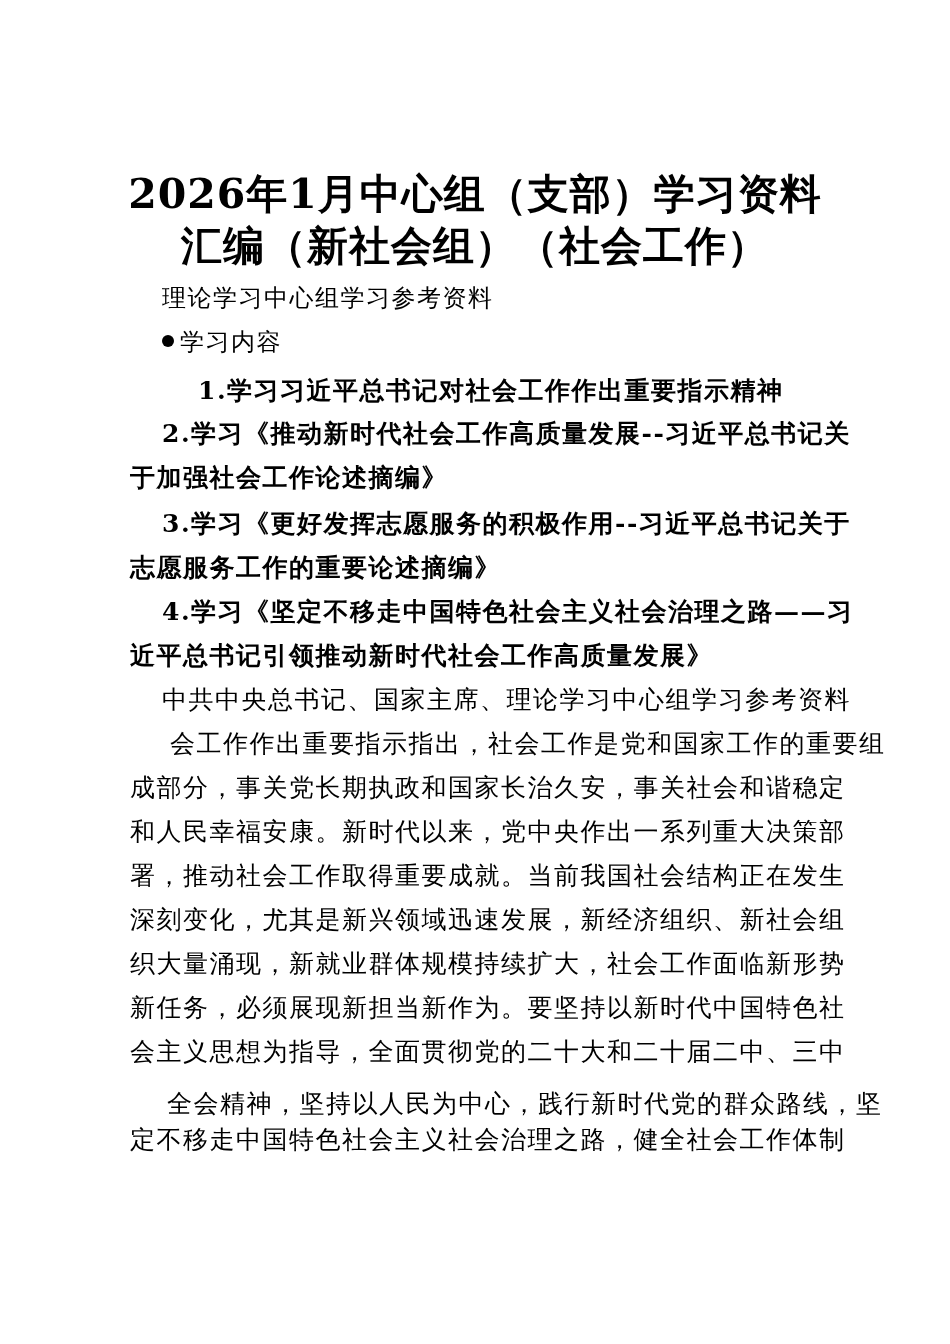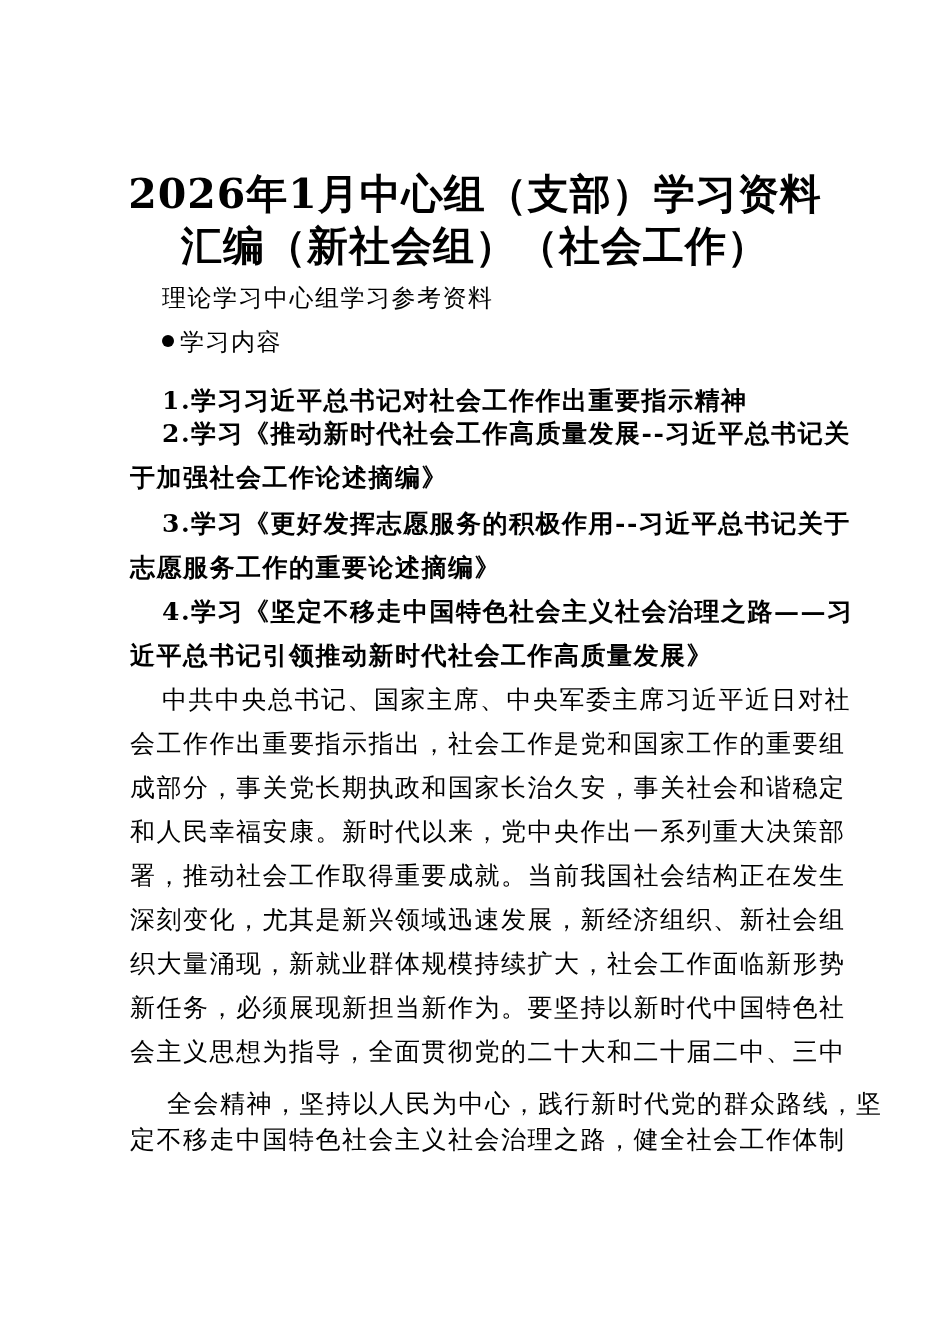--- a/index.html
+++ b/index.html
@@ -19,33 +19,33 @@
 
   <div class="title" style="top:170px;">2026年1月中心组（支部）学习资料</div>
   <div class="title" style="top:222px;">汇编（新社会组）（社会工作）</div>
 
   <div class="line indent light" style="top:283px; font-size:24px;">理论学习中心组学习参考资料</div>
 
   <div class="line indent light" style="top:327px; font-size:24px;">
     <span class="bullet"></span><span>学习内容</span>
   </div>
 
-  <div class="line indent bold" style="top:386px;">1.学习习近平总书记对社会工作作出重要指示精神</div>
+  <div class="line indent bold" style="top:376px;margin-left:36px;">1.学习习近平总书记对社会工作作出重要指示精神</div>
 
   <div class="line indent bold" style="top:419px;">2.学习《推动新时代社会工作高质量发展--习近平总书记关</div>
   <div class="line bold" style="top:463px;">于加强社会工作论述摘编》</div>
 
   <div class="line indent bold" style="top:509px;">3.学习《更好发挥志愿服务的积极作用--习近平总书记关于</div>
   <div class="line bold" style="top:553px;">志愿服务工作的重要论述摘编》</div>
 
   <div class="line indent bold" style="top:597px;">4.学习《坚定不移走中国特色社会主义社会治理之路——习</div>
   <div class="line bold" style="top:641px;">近平总书记引领推动新时代社会工作高质量发展》</div>
 
-  <div class="line indent light" style="top:685px;">中共中央总书记、国家主席、中央军委主席习近平近日对社</div>
-  <div class="line light" style="top:729px;">会工作作出重要指示指出，社会工作是党和国家工作的重要组</div>
+  <div class="line indent light" style="top:685px;">中共中央总书记、国家主席、理论学习中心组学习参考资料</div>
+  <div class="line light" style="top:729px;margin-left:40px;">会工作作出重要指示指出，社会工作是党和国家工作的重要组</div>
   <div class="line light" style="top:773px;">成部分，事关党长期执政和国家长治久安，事关社会和谐稳定</div>
   <div class="line light" style="top:817px;">和人民幸福安康。新时代以来，党中央作出一系列重大决策部</div>
   <div class="line light" style="top:861px;">署，推动社会工作取得重要成就。当前我国社会结构正在发生</div>
   <div class="line light" style="top:905px;">深刻变化，尤其是新兴领域迅速发展，新经济组织、新社会组</div>
   <div class="line light" style="top:949px;">织大量涌现，新就业群体规模持续扩大，社会工作面临新形势</div>
   <div class="line light" style="top:993px;">新任务，必须展现新担当新作为。要坚持以新时代中国特色社</div>
   <div class="line light" style="top:1037px;">会主义思想为指导，全面贯彻党的二十大和二十届二中、三中</div>
   <div class="line light" style="top:1089px;margin-left:37px;">全会精神，坚持以人民为中心，践行新时代党的群众路线，坚</div>
   <div class="line light" style="top:1125px;">定不移走中国特色社会主义社会治理之路，健全社会工作体制</div>
 

